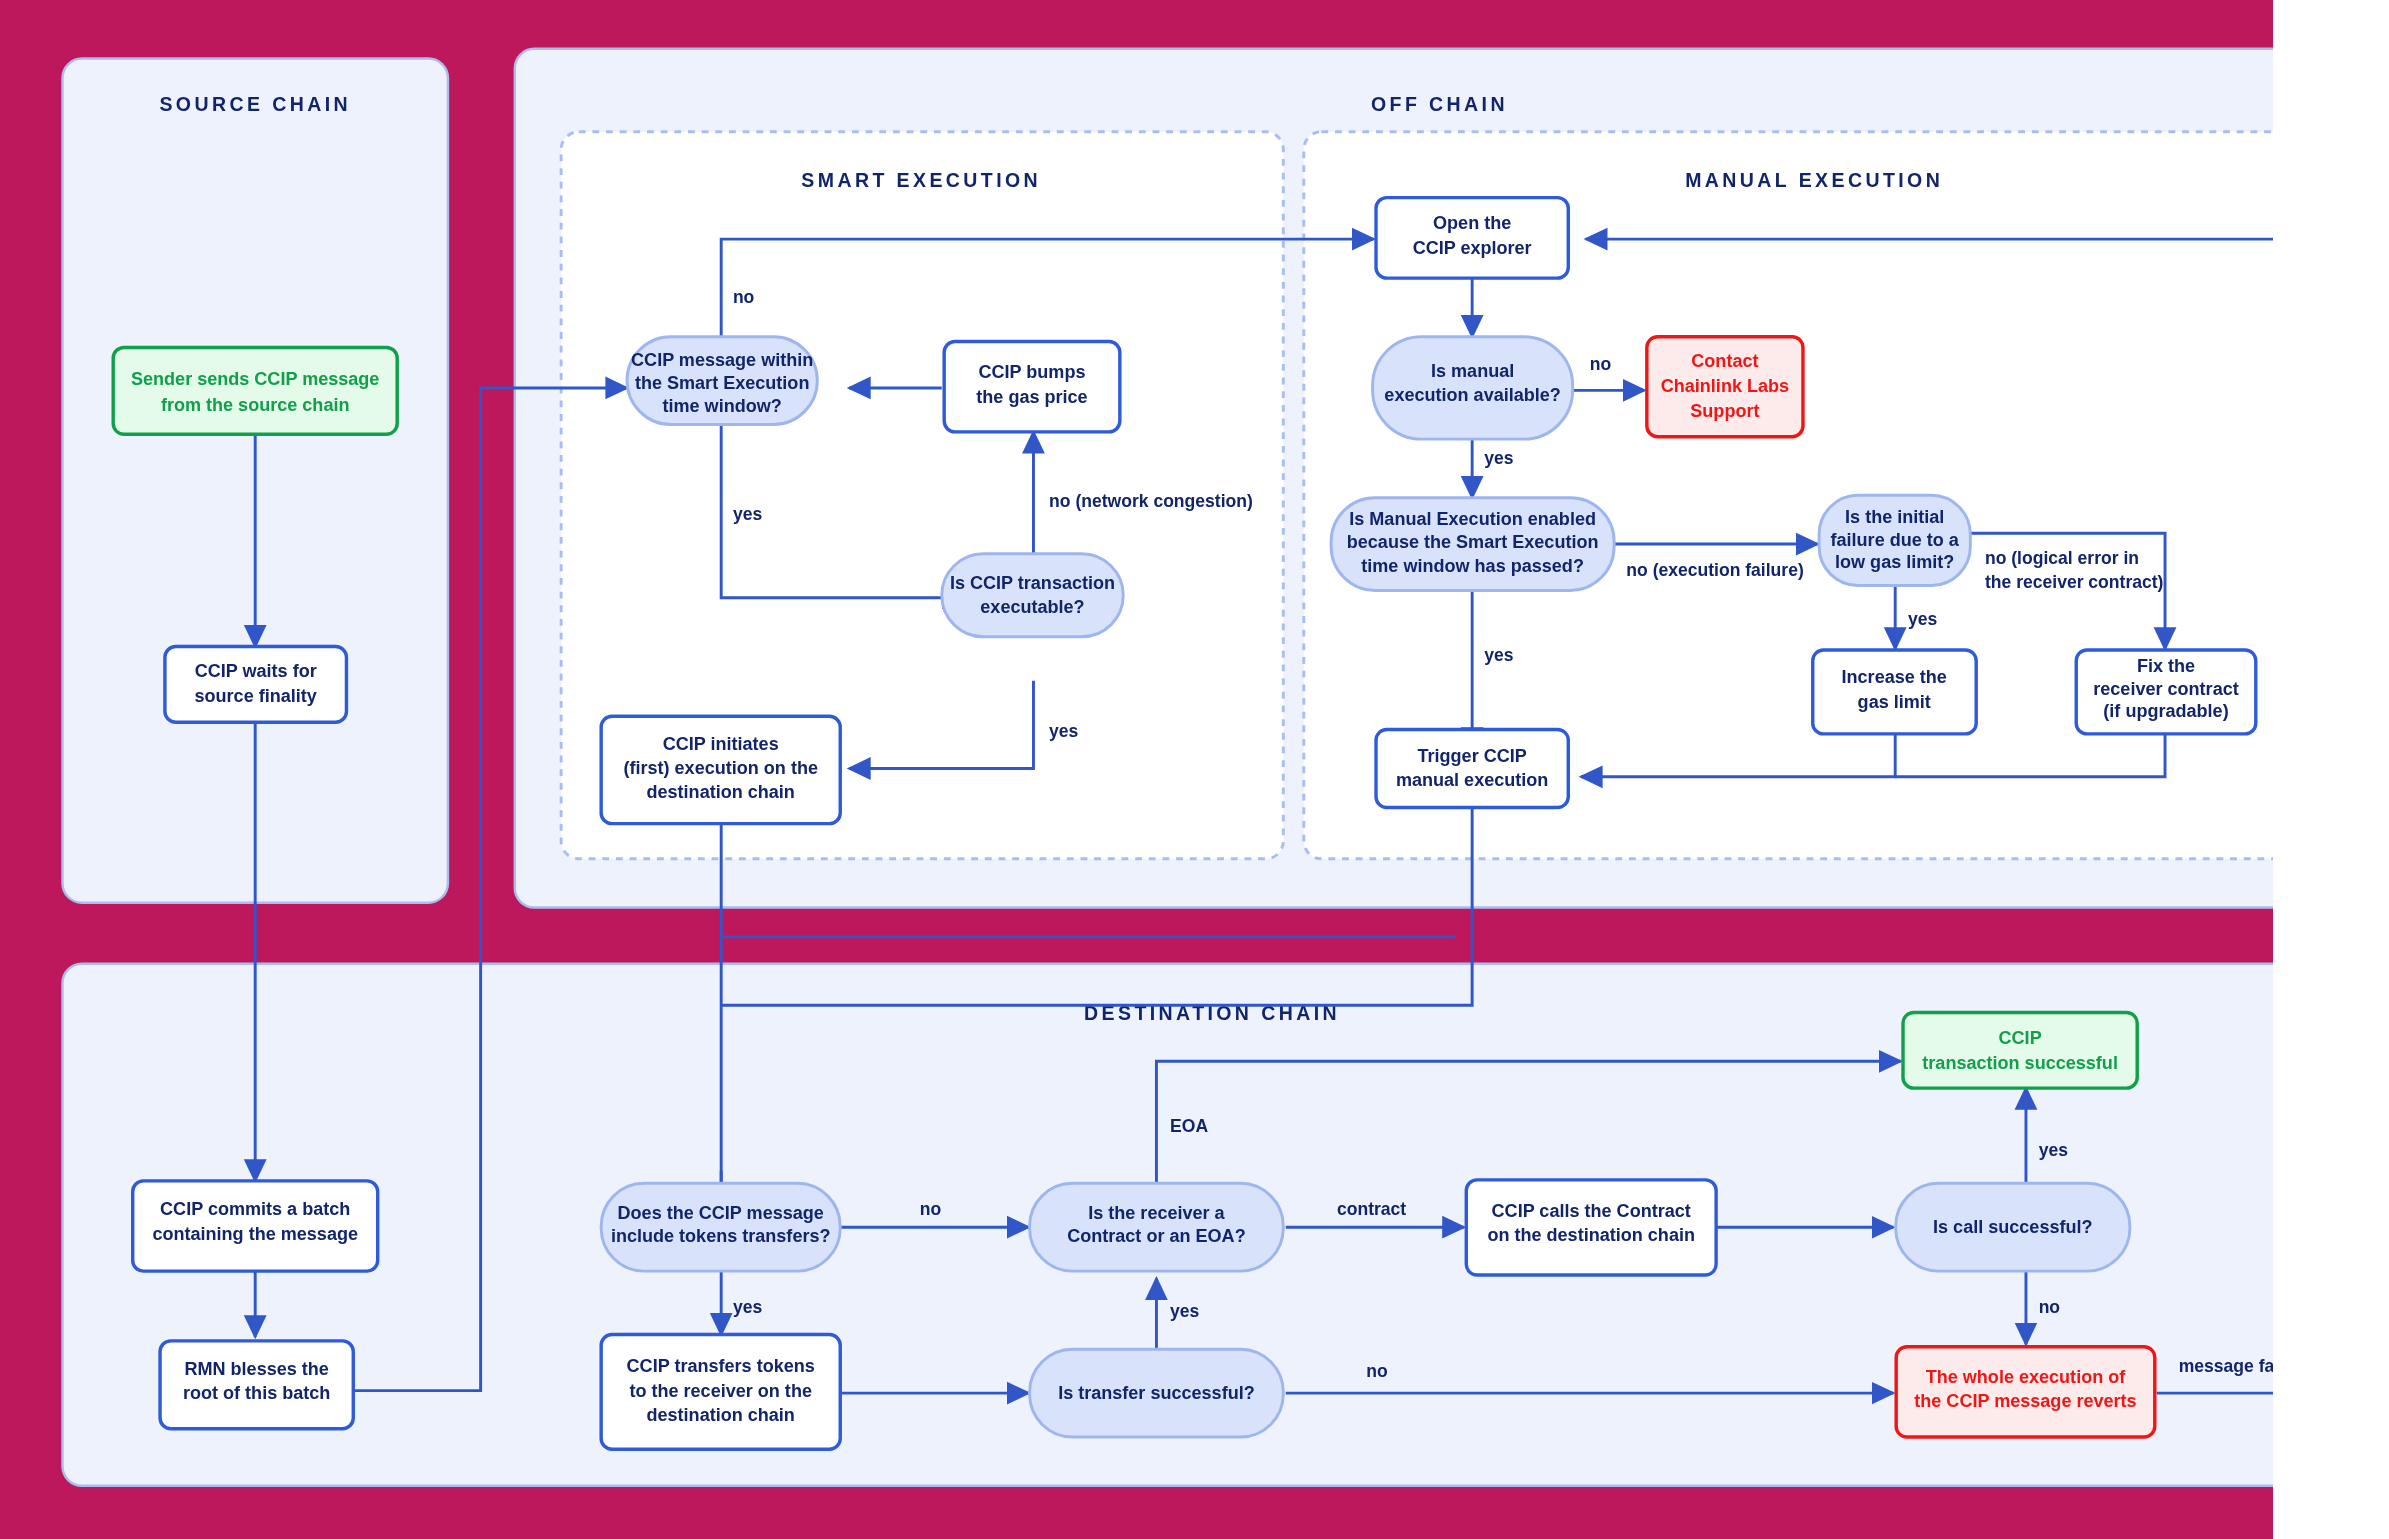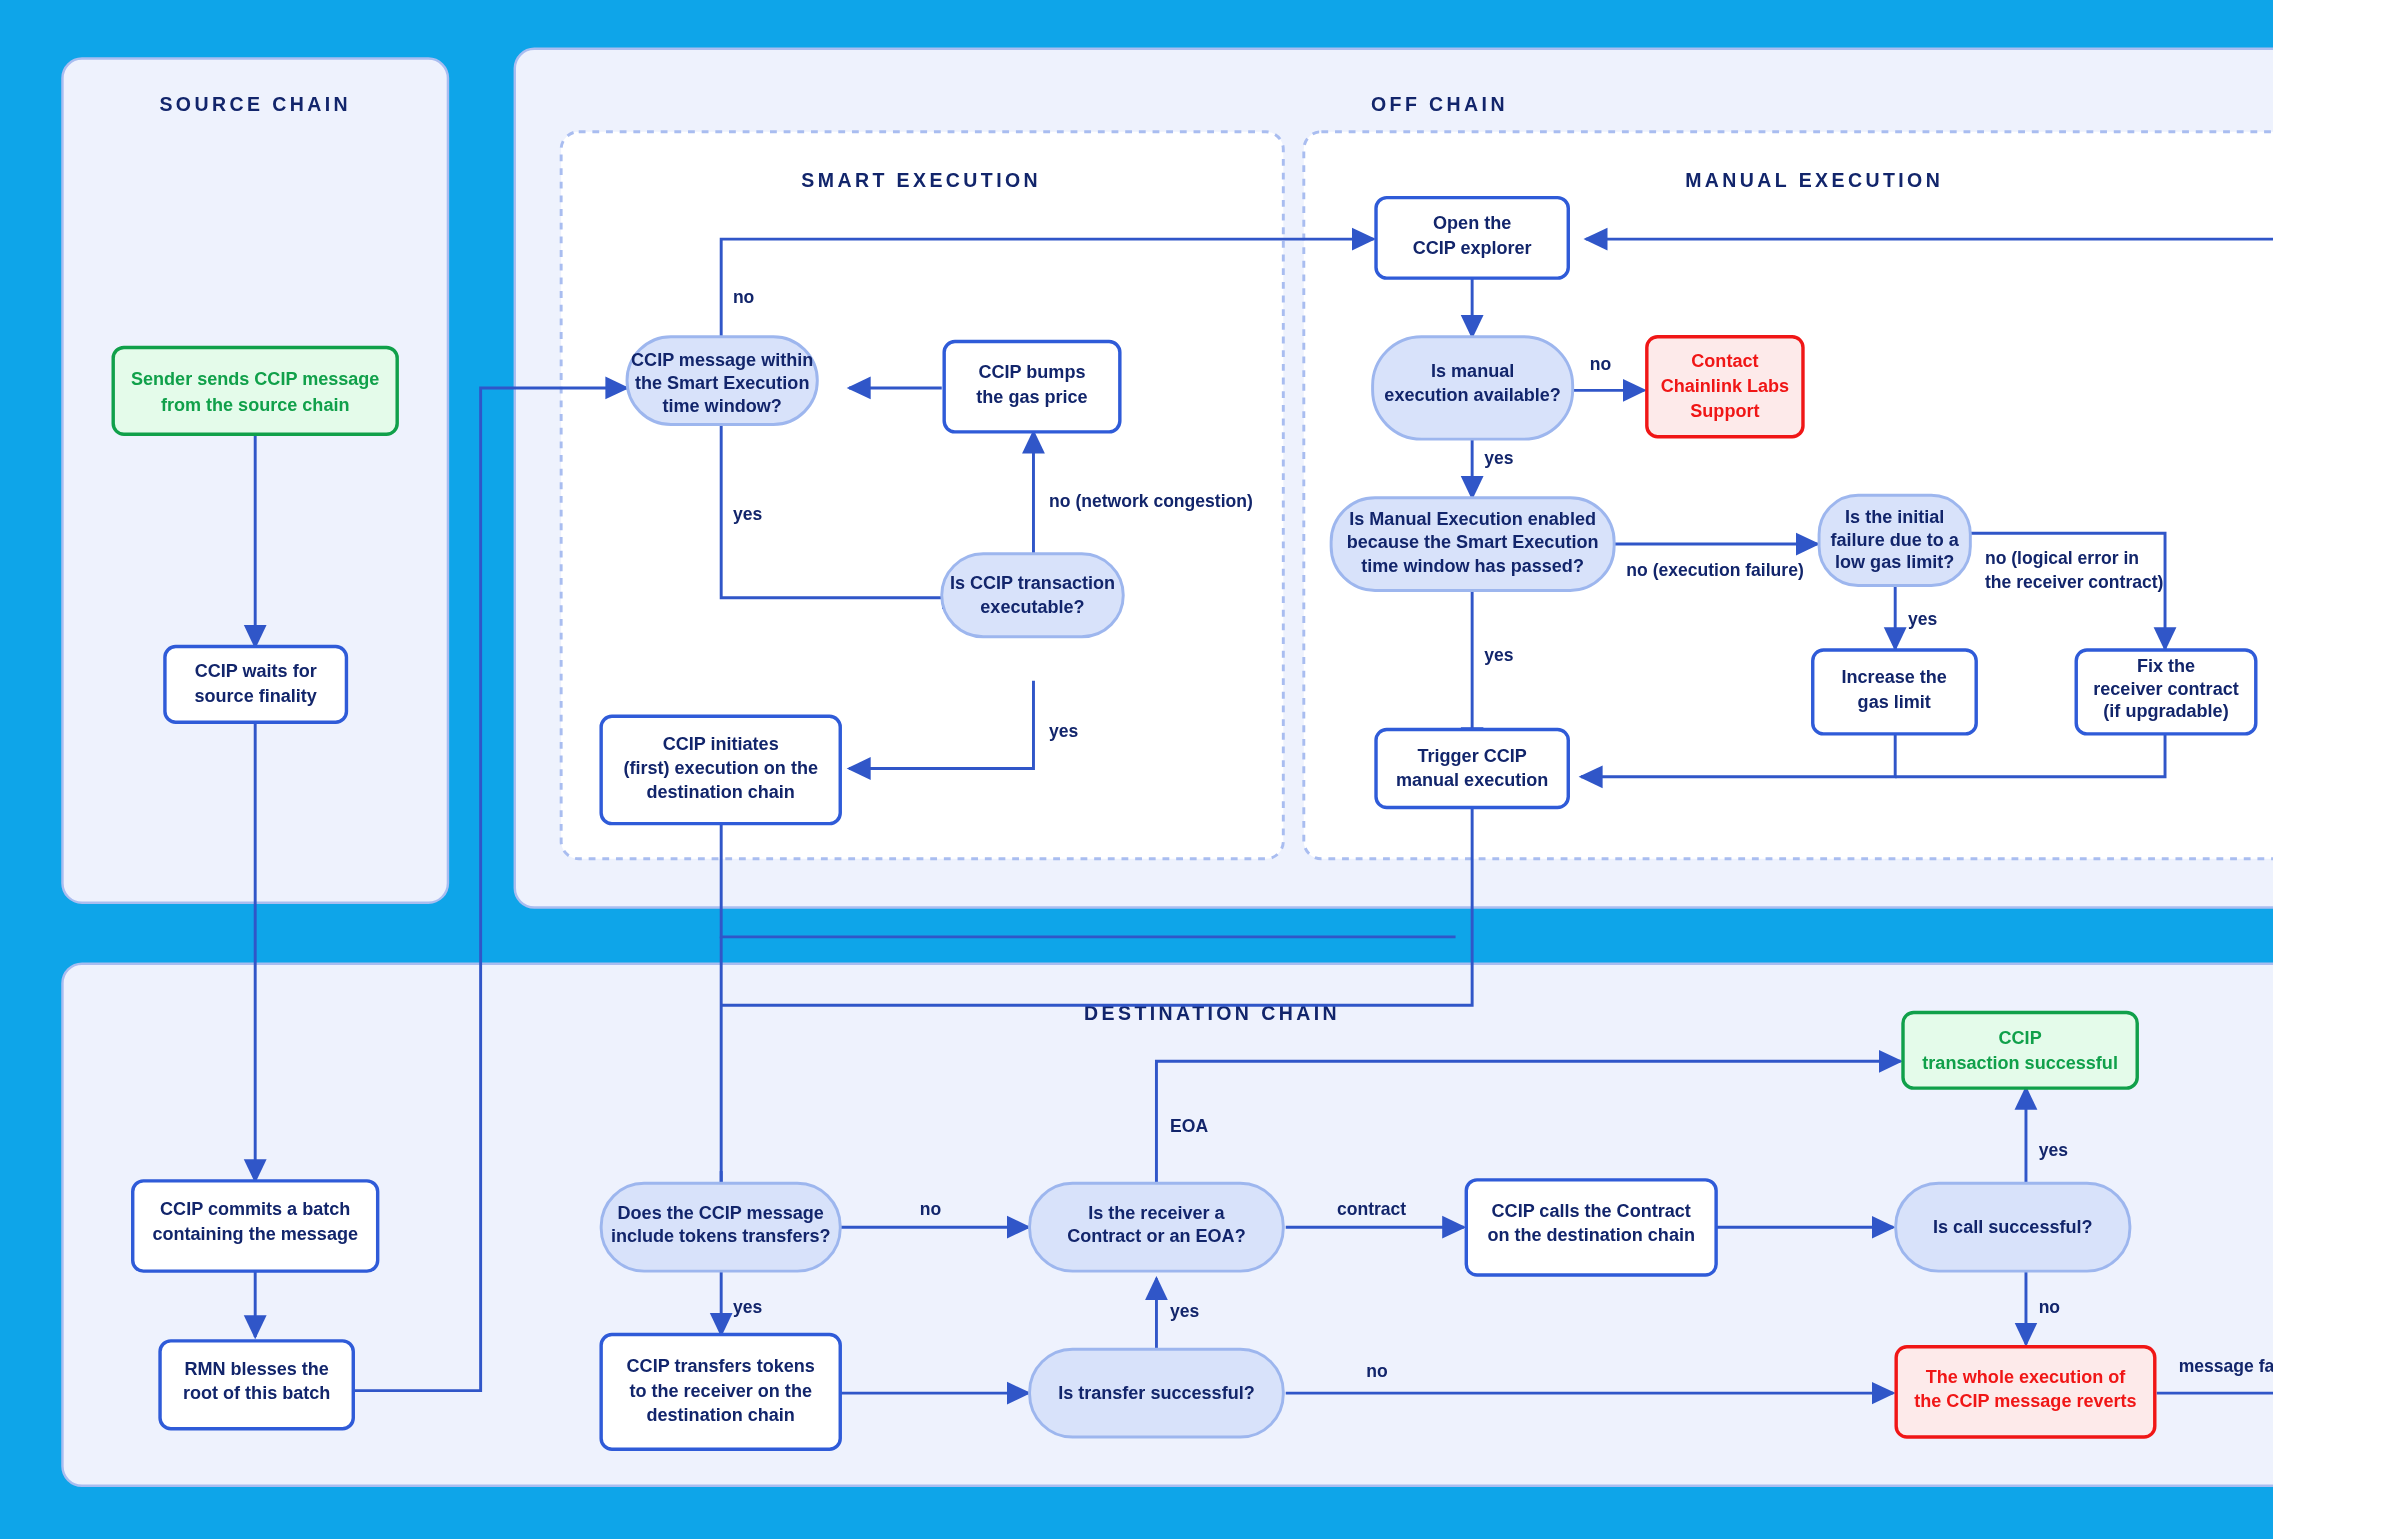--- a/index.html
+++ b/index.html
@@ -1,17 +1,17 @@
 <!DOCTYPE html>
 <html style="font-size:7.8px"><head>
 <meta charset="utf-8">
 <style>
   html,body{margin:0;padding:0;background:#ffffff;}
   body{font-family:"Liberation Sans",sans-serif;}
-  #stage{position:relative;width:2273px;height:1539px;background:#0ea5e9;overflow:hidden;}
+  #stage{position:relative;width:2273px;height:1539px;background:#be185d;overflow:hidden;}
   svg{position:absolute;left:0;top:0;width:2389px;height:1539px;}
   .grp-title{font-weight:700;letter-spacing:7px;fill:#12256b;font-size:40px;}
   .node-txt{font-weight:700;font-size:37px;fill:#12256b;}
   .node-txt-green{font-weight:700;font-size:37px;fill:#10a04a;}
   .node-txt-red{font-weight:700;font-size:37px;fill:#f01616;}
   .edge-lbl{font-weight:700;font-size:36px;fill:#12256b;}
 </style>
 </head>
 <body>
 

